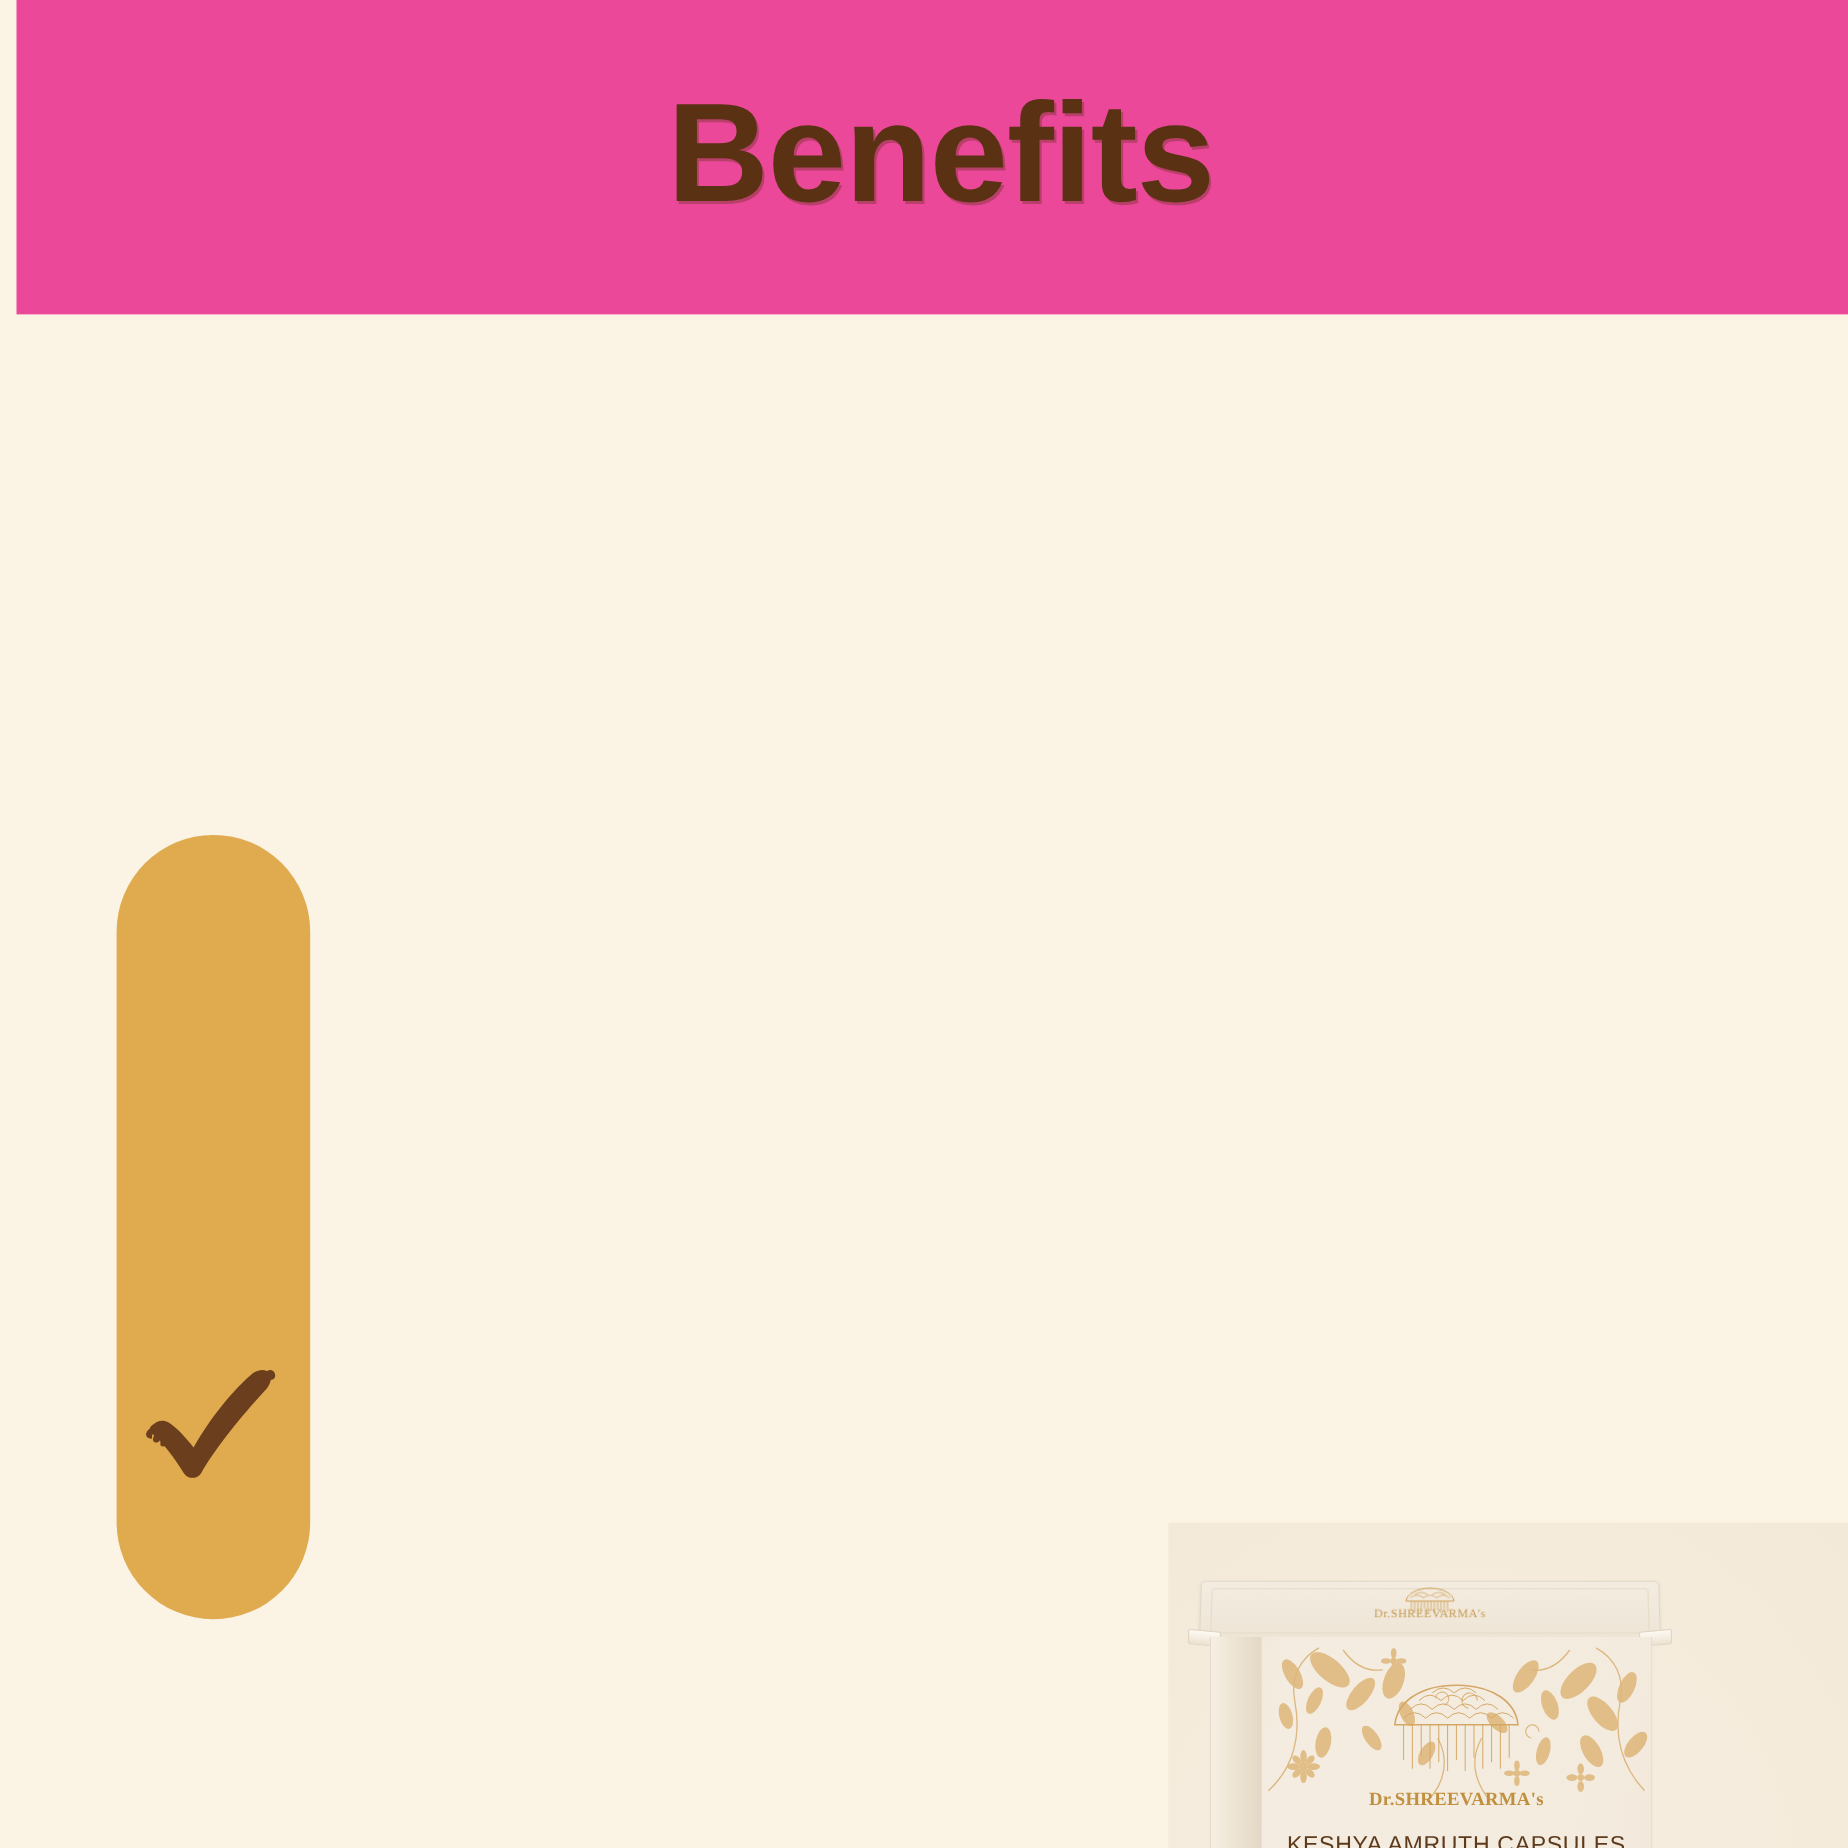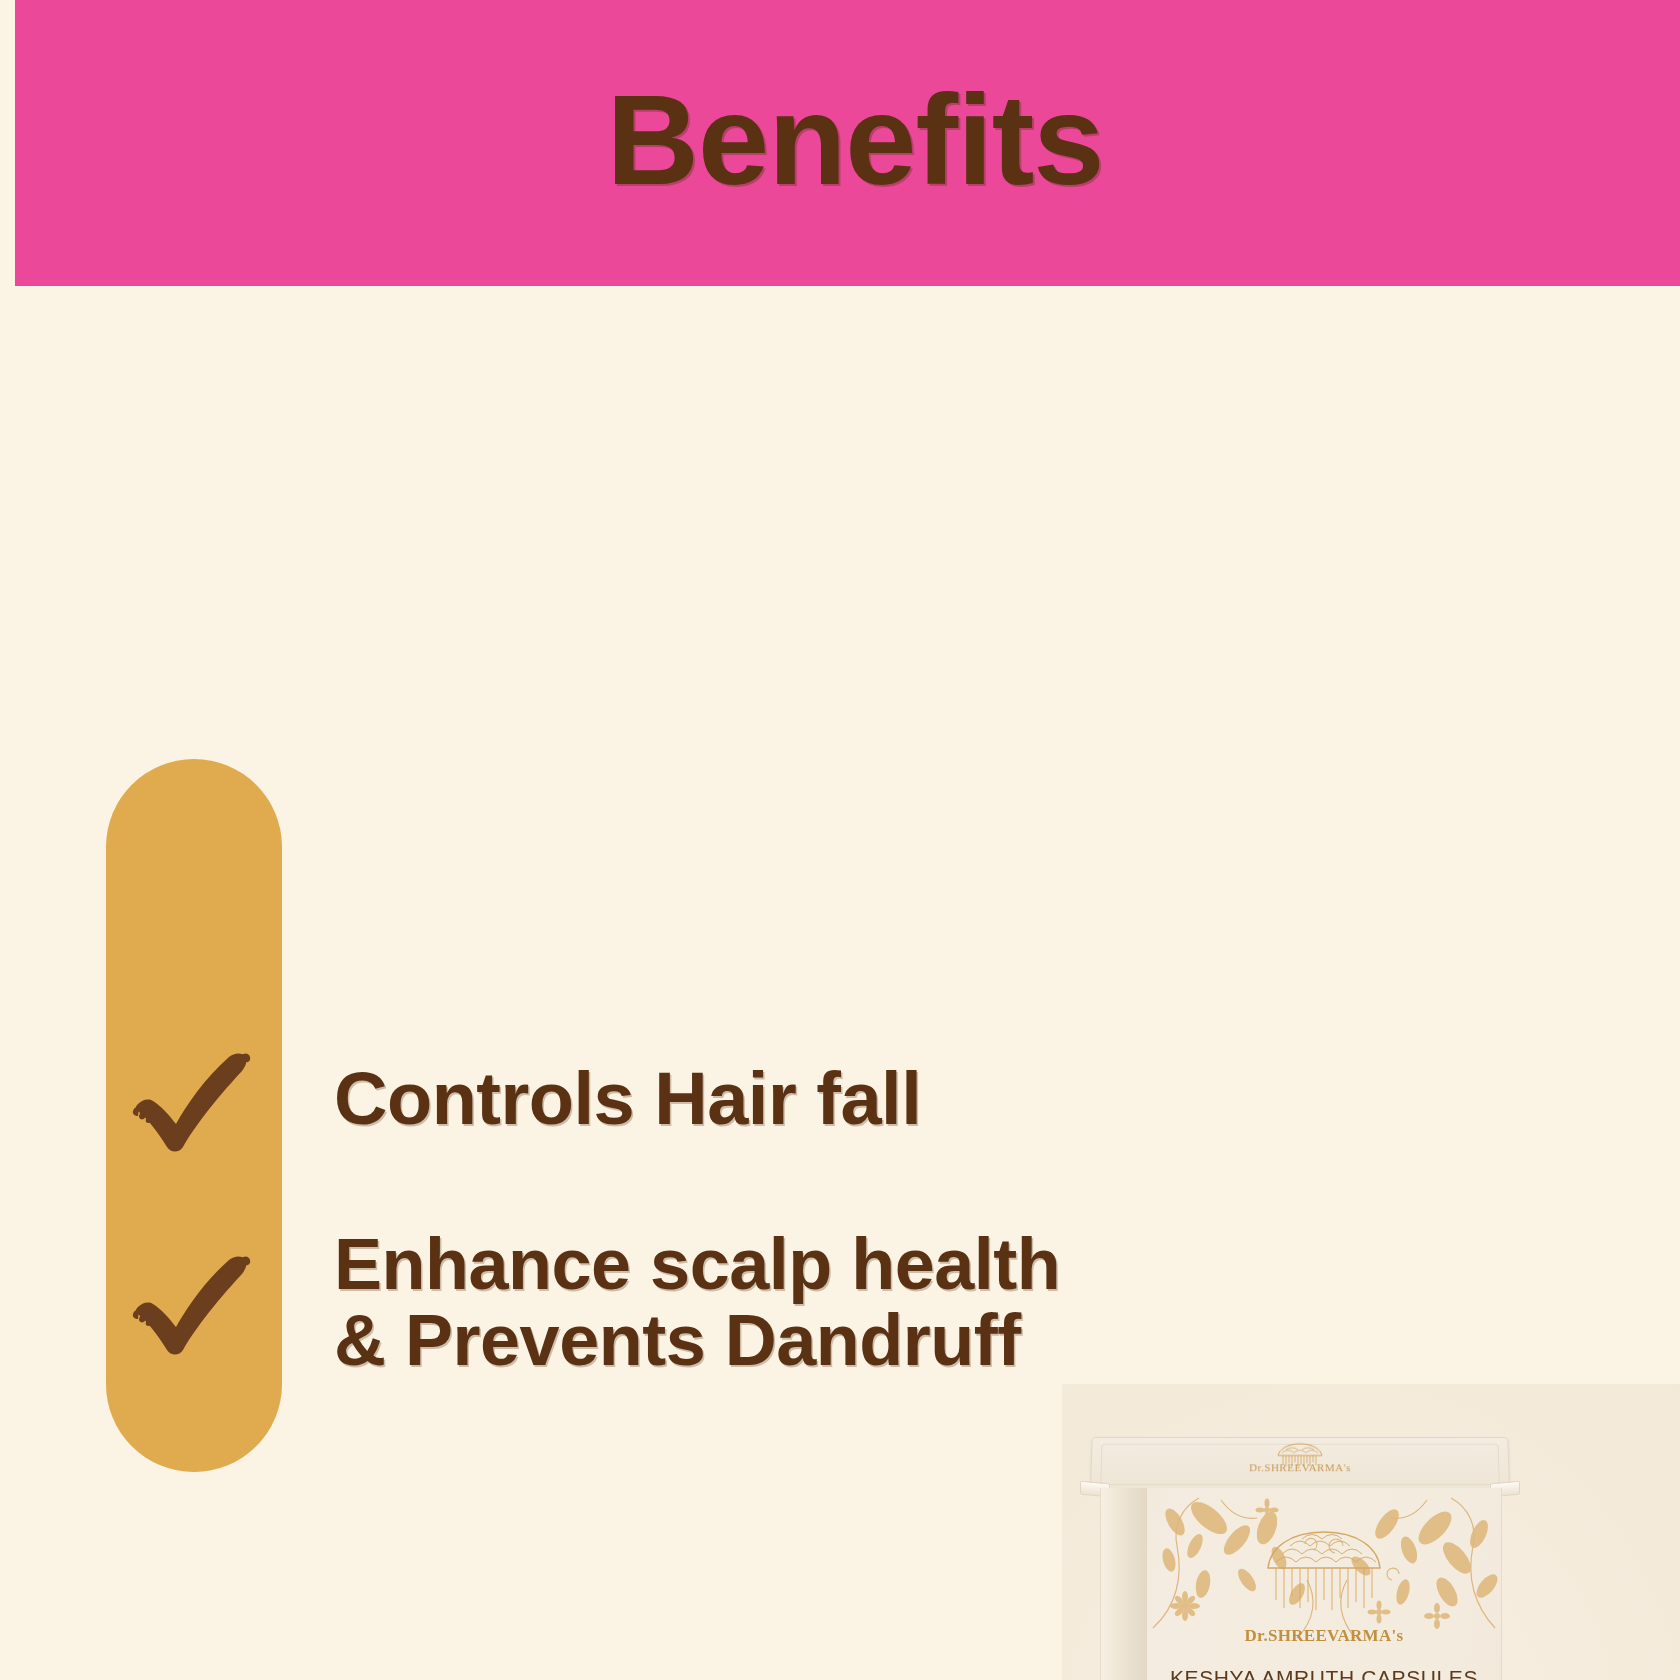--- a/index.html
+++ b/index.html
@@ -233,51 +233,34 @@
 
   <div class="header-band">
     <div class="header-title">Benefits</div>
   </div>
 
   <div class="body-area">
 
     <div class="check-pill"></div>
 
 
-    <div class="benefit-row r2">
-      <div class="check-slot">
-        <span class="check-icon">
-          <svg width="132" height="106" viewBox="0 0 132 106" xmlns="http://www.w3.org/2000/svg">
-            <path d="M10 58 C14 54 20 52 25 55 C33 60 41 69 48 78 C58 60 76 33 101 11 C106 7 113 6 117 10 C120 14 118 20 114 25 C86 55 65 83 55 101 C51 107 43 107 39 101 C31 88 20 73 11 66 C7 63 7 61 10 58 Z" fill="#6B3E1E"></path>
-            <path d="M11 62 C8 60 6 62 5 65 C4 68 7 70 10 70 Z" fill="#6B3E1E"></path>
-            <path d="M16 66 C13 65 11 68 11 71 C12 74 15 74 17 72 Z" fill="#6B3E1E"></path>
-            <path d="M22 70 C19 70 17 73 18 76 C20 78 23 77 24 74 Z" fill="#6B3E1E"></path>
-            <path d="M113 10 C116 6 121 7 122 11 C123 15 120 17 116 16 Z" fill="#6B3E1E"></path>
-            <path d="M107 13 C109 8 114 9 115 13 C115 17 112 18 109 17 Z" fill="#6B3E1E"></path>
-          </svg>
-        </span>
-      </div>
-      <div class="benefit-text">Controls Hair fall</div>
-    </div>
 
     <div class="benefit-row r3">
       <div class="check-slot">
         <span class="check-icon">
           <svg width="132" height="106" viewBox="0 0 132 106" xmlns="http://www.w3.org/2000/svg">
             <path d="M10 58 C14 54 20 52 25 55 C33 60 41 69 48 78 C58 60 76 33 101 11 C106 7 113 6 117 10 C120 14 118 20 114 25 C86 55 65 83 55 101 C51 107 43 107 39 101 C31 88 20 73 11 66 C7 63 7 61 10 58 Z" fill="#6B3E1E"></path>
             <path d="M11 62 C8 60 6 62 5 65 C4 68 7 70 10 70 Z" fill="#6B3E1E"></path>
             <path d="M16 66 C13 65 11 68 11 71 C12 74 15 74 17 72 Z" fill="#6B3E1E"></path>
             <path d="M22 70 C19 70 17 73 18 76 C20 78 23 77 24 74 Z" fill="#6B3E1E"></path>
             <path d="M113 10 C116 6 121 7 122 11 C123 15 120 17 116 16 Z" fill="#6B3E1E"></path>
             <path d="M107 13 C109 8 114 9 115 13 C115 17 112 18 109 17 Z" fill="#6B3E1E"></path>
           </svg>
         </span>
       </div>
-      <div class="benefit-text two-line">Enhance scalp health
-&amp; Prevents Dandruff</div>
     </div>
 
     <div class="product-scene">
       <div class="product-glow"></div>
 
       <div class="box-lid">
         <div class="lid-inner"></div>
         <span class="lid-motif">
           <svg width="56" height="26" viewBox="0 0 56 26" xmlns="http://www.w3.org/2000/svg">
             <path d="M28 2 C15 2 7 8 6 14 L50 14 C49 8 41 2 28 2 Z" fill="none" stroke="#cfa25c" stroke-width="1"></path>

